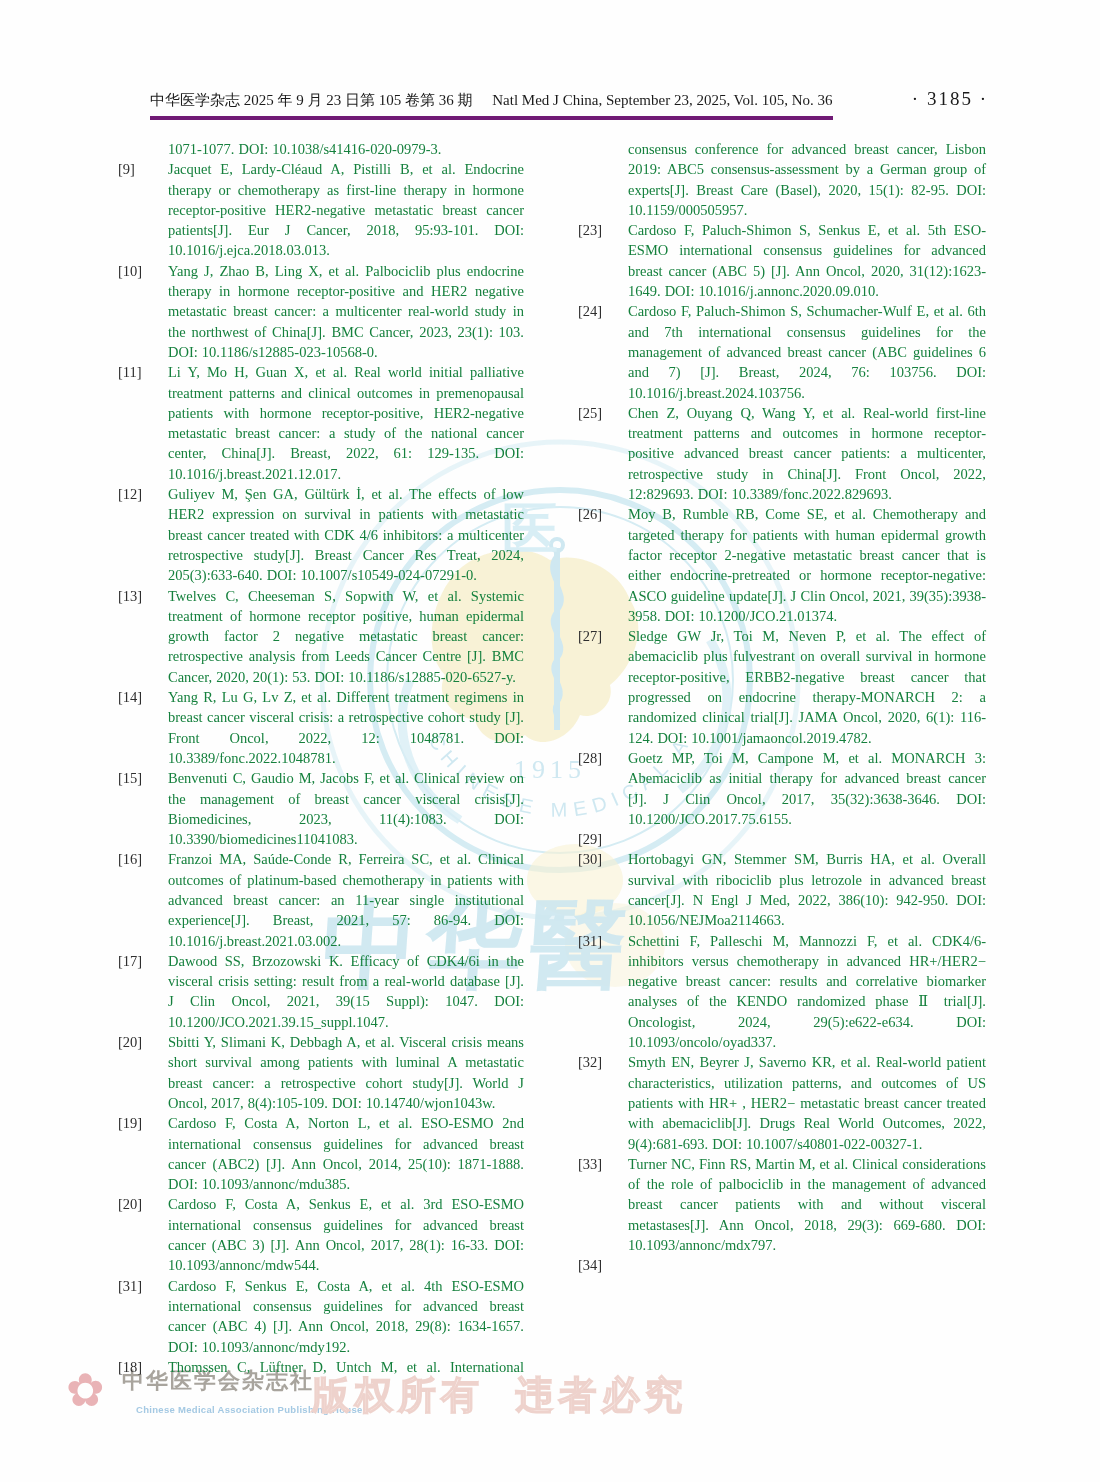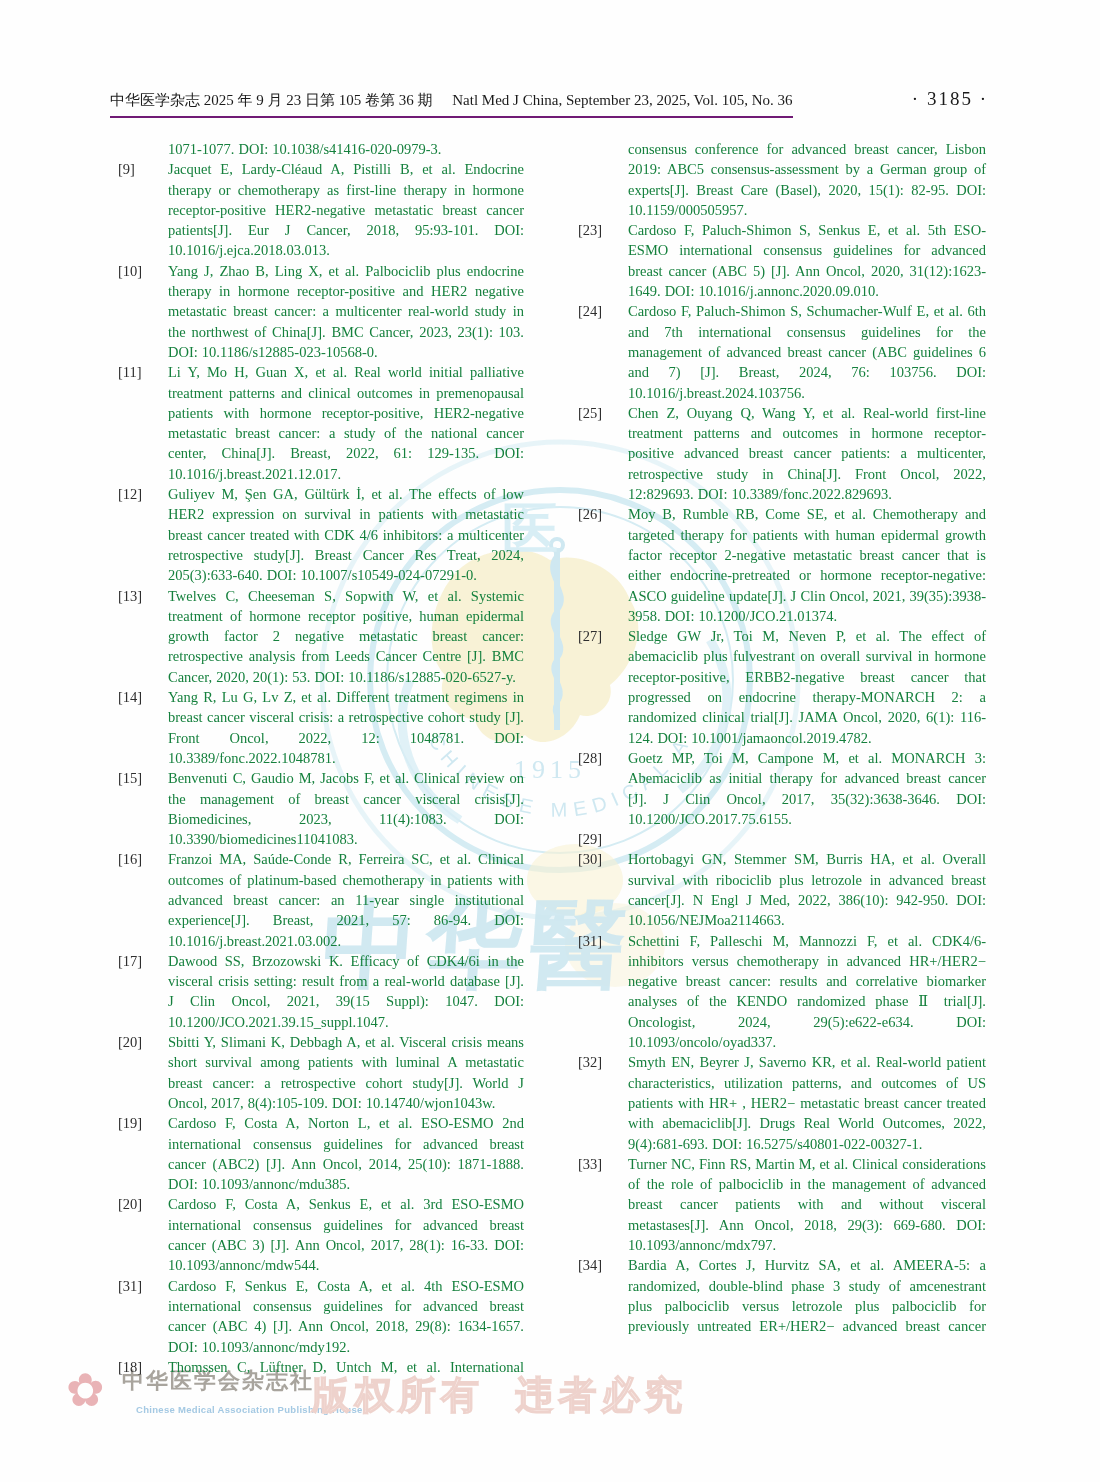--- a/index.html
+++ b/index.html
@@ -7,21 +7,21 @@
     position:relative;width:1100px;height:1482px;background:#fefefe;
     margin:0 auto;overflow:hidden;
     font-family:"Liberation Serif","DejaVu Serif",serif;color:#2e2e2e;
   }
   
   .header{
     position:absolute;top:88px;left:110px;right:112px;z-index:3;
     display:flex;justify-content:space-between;align-items:baseline;
     font-size:15px;color:#1b1b1b;
   }
-  .header-journal{border-bottom:2px solid #701a75;padding-bottom:6px;white-space:nowrap;}
+  .header-journal{border-bottom:4px solid #701a75;padding-bottom:6px;white-space:nowrap;margin-left:40px;}
   .header-journal .en{margin-left:16px;}
   .header-page{font-size:19px;letter-spacing:2px;}
   
   .content{
     position:absolute;left:118px;top:139px;width:868px;z-index:2;
     display:flex;justify-content:space-between;
   }
   .col{width:406px;}
   .col.right{width:408px;}
   .ref-row{display:flex;align-items:flex-start;}
@@ -205,29 +205,28 @@
         <div class="ref-row">
     <span class="ref-label">[30]</span>
     <div class="ref-text">Hortobagyi GN, Stemmer SM, Burris HA, et al. Overall survival with ribociclib plus letrozole in advanced breast cancer[J]. N Engl J Med, 2022, 386(10): 942-950. DOI: 10.1056/NEJMoa2114663.</div>
   </div>
         <div class="ref-row">
     <span class="ref-label">[31]</span>
     <div class="ref-text">Schettini F, Palleschi M, Mannozzi F, et al. CDK4/6-inhibitors versus chemotherapy in advanced HR+/HER2− negative breast cancer: results and correlative biomarker analyses of the KENDO randomized phase Ⅱ trial[J]. Oncologist, 2024, 29(5):e622-e634. DOI: 10.1093/oncolo/oyad337.</div>
   </div>
         <div class="ref-row">
     <span class="ref-label">[32]</span>
-    <div class="ref-text">Smyth EN, Beyrer J, Saverno KR, et al. Real-world patient characteristics, utilization patterns, and outcomes of US patients with HR+ , HER2− metastatic breast cancer treated with abemaciclib[J]. Drugs Real World Outcomes, 2022, 9(4):681-693. DOI: 16.5275/s40801-022-00327-1.</div>
+    <div class="ref-text">Smyth EN, Beyrer J, Saverno KR, et al. Real-world patient characteristics, utilization patterns, and outcomes of US patients with HR+ , HER2− metastatic breast cancer treated with abemaciclib[J]. Drugs Real World Outcomes, 2022, 9(4):681-693. DOI: 10.1007/s40801-022-00327-1.</div>
   </div>
         <div class="ref-row">
     <span class="ref-label">[33]</span>
     <div class="ref-text">Turner NC, Finn RS, Martin M, et al. Clinical considerations of the role of palbociclib in the management of advanced breast cancer patients with and without visceral metastases[J]. Ann Oncol, 2018, 29(3): 669-680. DOI: 10.1093/annonc/mdx797.</div>
   </div>
         <div class="ref-row justify-all">
     <span class="ref-label">[34]</span>
-    <div class="ref-text">Bardia A, Cortes J, Hurvitz SA, et al. AMEERA-5: a randomized, double-blind phase 3 study of amcenestrant plus palbociclib versus letrozole plus palbociclib for previously untreated ER+/HER2− advanced breast cancer</div>
   </div>
       </div>
   </div>
 
   <div class="footer">
     <span class="flower-icon">✿</span>
     <span class="pub-cn">中华医学会杂志社</span>
     <span class="pub-en">Chinese Medical Association Publishing House</span>
     <span class="copyright">版权所有 违者必究</span>
   </div>

